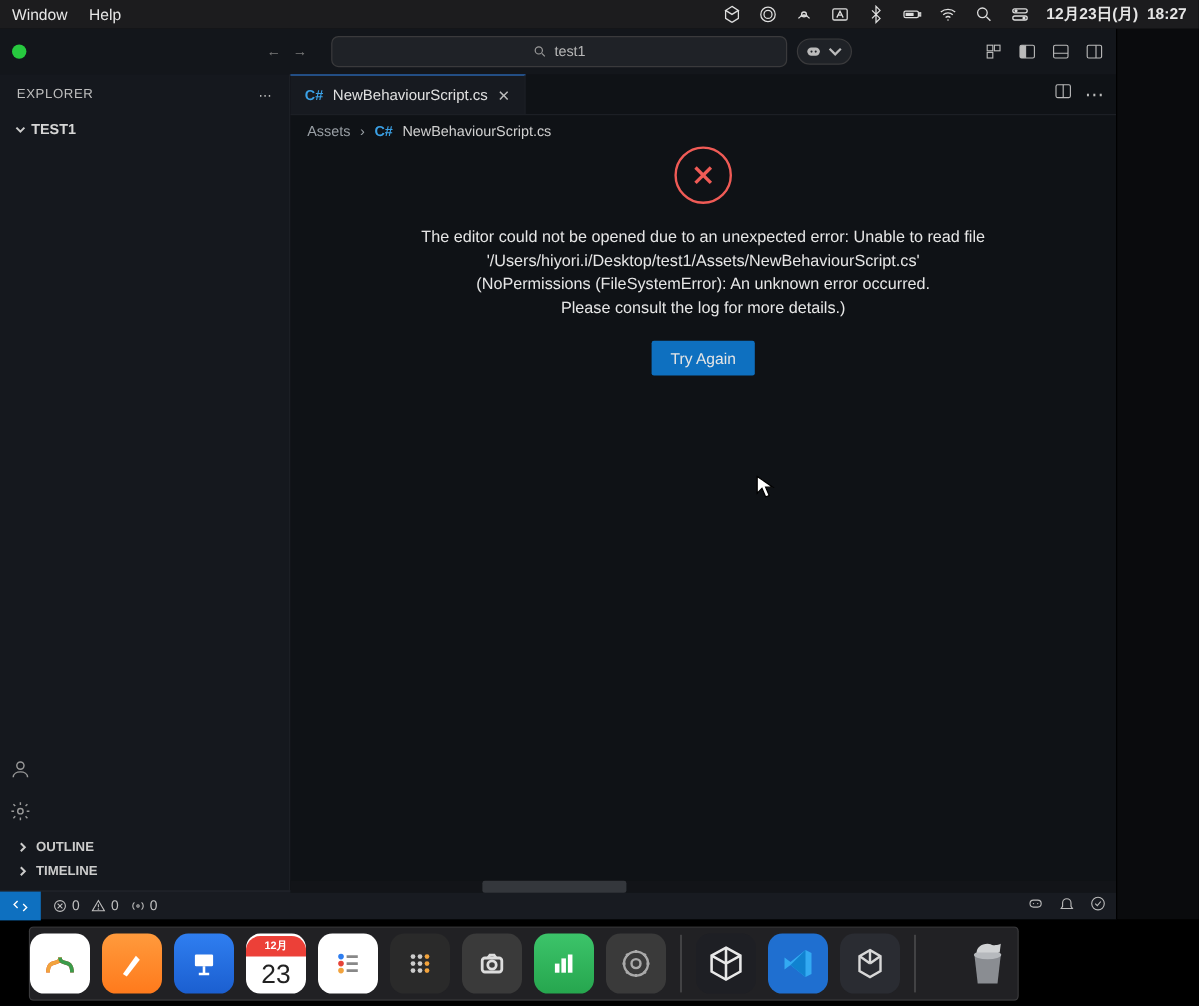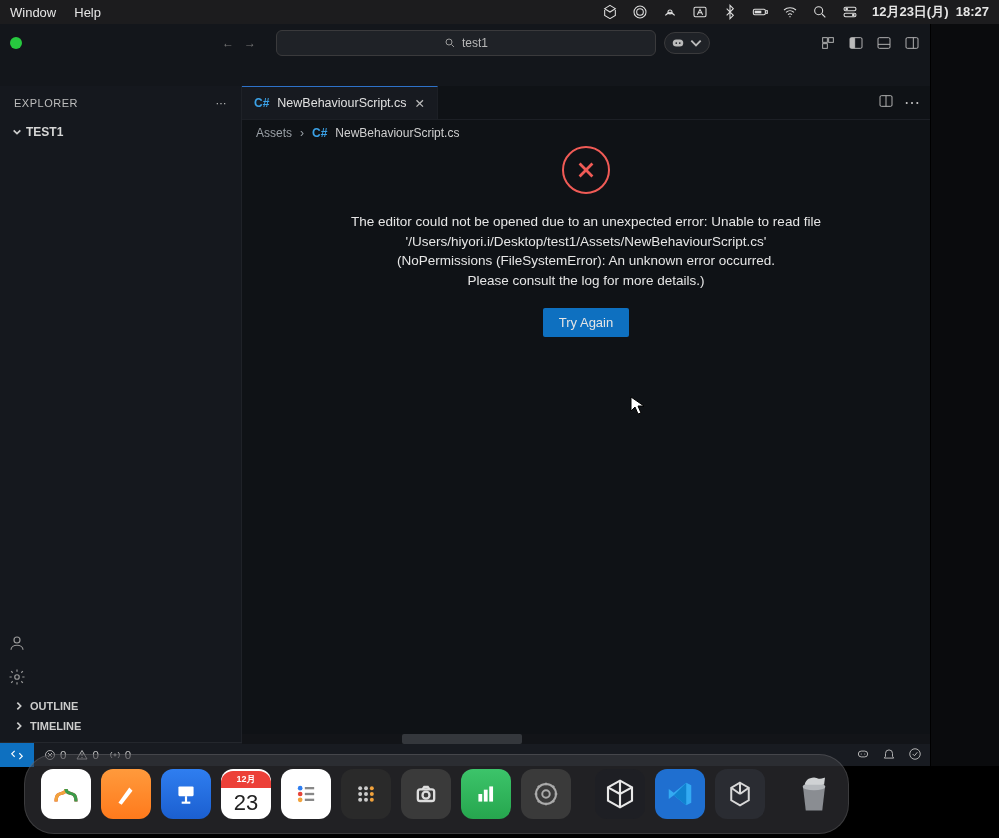--- a/index.html
+++ b/index.html
@@ -47,21 +47,21 @@
   }
   .copilot-pill svg { width:14px; height:14px; fill:#bbb; }
   .chev-down { width:8px; height:8px; }
   .chev-down polyline { stroke:#bbb; stroke-width:1.6; fill:none; }
 
   .title-right { margin-left:auto; display:flex; gap:8px; }
   .title-right .tb { width:20px; height:20px; display:flex; align-items:center; justify-content:center; }
   .title-right svg { width:16px; height:16px; stroke:#bbb; fill:none; stroke-width:1.4; }
 
   
-  .vs-body { flex:1; display:flex; min-height:0;margin-top:24px; }
+  .vs-body { flex:1; display:flex; min-height:0; }
 
   .sidebar {
     width:242px; background:#15181e; display:flex; flex-direction:column;
     border-right:1px solid #1f2228;
   }
   .sidebar-header {
     height:34px; display:flex; align-items:center; padding:0 14px;
     color:#bdbdbd; font-size:11px; letter-spacing:0.5px;
   }
   .sidebar-header .dots { margin-left:auto; color:#bbb; cursor:pointer; }
@@ -134,23 +134,23 @@
   .stat-item { display:flex; align-items:center; gap:4px; }
   .stat-item svg { width:12px; height:12px; stroke:#c0c0c0; fill:none; stroke-width:1.8; }
   .status-right { margin-left:auto; display:flex; align-items:center; gap:12px; }
   .status-right svg { width:14px; height:14px; stroke:#bbb; fill:none; stroke-width:1.6; }
 
   .hscroll-track { position:absolute; bottom:22px; left:242px; right:0; height:10px; background:#121418; }
   .hscroll-thumb { position:absolute; left:160px; width:120px; height:10px; background:#34373c; border-radius:2px; }
 
   
   .dock {
-    position:absolute; bottom:4px; left:24px; right:150px; height:80px;
-    background:rgba(60,60,65,0.55); border-radius:30px; border:1px solid rgba(255,255,255,0.12);
-    display:flex; align-items:center; padding:0 16px; gap:10px;
+    position:absolute; bottom:4px; left:24px; right:150px; height:62px;
+    background:rgba(60,60,65,0.55); border-radius:4px; border:1px solid rgba(255,255,255,0.12);
+    display:flex; align-items:center; padding:0 0; gap:10px;
   }
   .dock-icon {
     width:50px; height:50px; border-radius:12px; display:flex;
     align-items:center; justify-content:center; font-size:10px; font-weight:700;
     position:relative; flex-shrink:0;
   }
   .dock-sep { width:1px; height:48px; background:rgba(255,255,255,0.25); margin:0 2px; }
   .dock .trash { margin-left:auto; width:50px; height:50px; }
 
   

